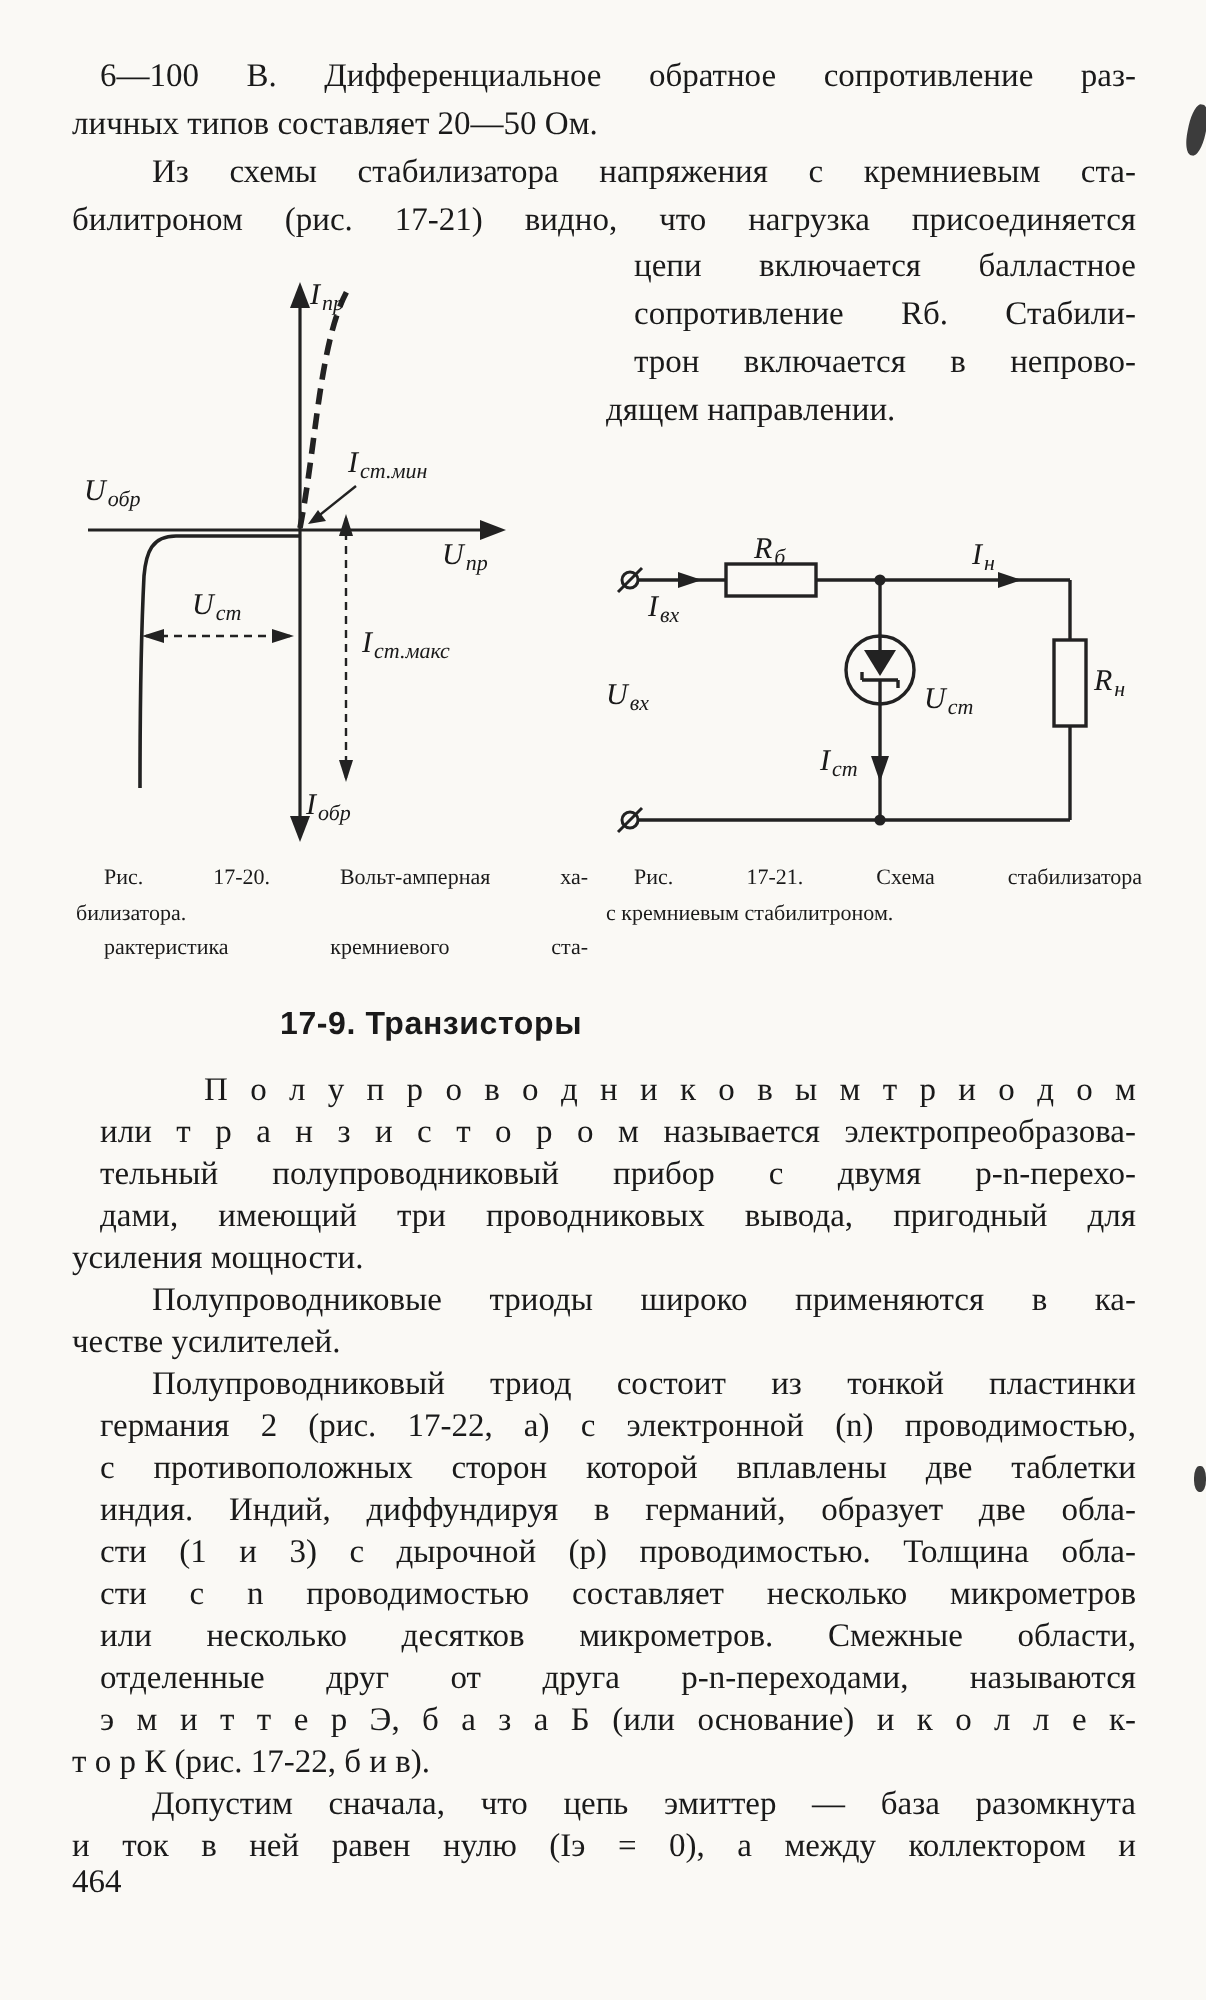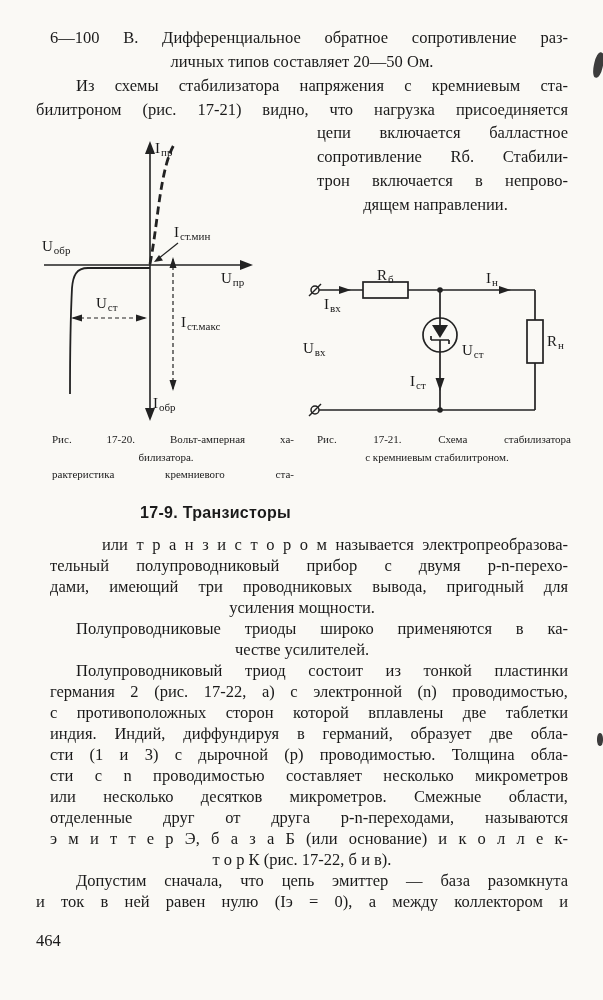--- a/index.html
+++ b/index.html
@@ -4,36 +4,36 @@
 <style>
   * { margin:0; padding:0; box-sizing:border-box; }
   body { background:#888; }
   .page {
     position:relative; width:603px; height:1000px; margin:0 auto;
     background:#faf9f5; color:#1a1a1a;
     font-family:"Liberation Serif", serif; overflow:hidden;
   }
   .tb { position:absolute; }
   .body-size { font-size:16.5px; line-height:24px; }
-  .tline { text-align:center; }
+  .tline { text-align:left; }
   .tline.j { text-align:justify; text-align-last:justify;margin-left:14px; }
   .all-just .tline { text-align:justify; text-align-last:justify; }
   .ind .tline:first-child { text-indent:26px; }
   .deep .tline:first-child { text-indent:52px; }
 
   #p1 { left:36px; top:26px;  width:532px; }
   #p2 { left:36px; top:74px;  width:532px; }
   #wrap { left:303px; top:121px; width:265px; }
 
   .fig { position:absolute; }
   #fig20 { left:40px;  top:138px; width:255px; height:290px; }
   #fig21 { left:303px; top:268px; width:268px; height:156px; }
   .fig svg { position:absolute; left:0; top:0; }
 
-  .flabel { position:absolute; font-size:15px; line-height:1; white-space:nowrap;text-align:right; }
+  .flabel { position:absolute; font-style:italic; font-size:15px; line-height:1; white-space:nowrap;text-align:right; }
   .flabel .sub { font-size:11px; position:relative; top:3px; margin-left:1px; }
 
   .caption { font-size:11px; line-height:17.5px; }
   #cap20 { left:38px;  top:431px; width:256px; }
   #cap21 { left:303px; top:431px; width:268px; }
 
   #heading {
     left:140px; top:504px;
     font-family:"Liberation Sans", sans-serif; font-weight:700;
     font-size:16px; letter-spacing:.3px;text-align:right;
@@ -157,20 +157,21 @@
     </div>
   <div id="cap21" class="tb caption">
       <div class="tline j">Рис. 17-21. Схема стабилизатора</div>
       <div class="tline">с кремниевым стабилитроном.</div>
     </div>
 
   <h2 id="heading" class="tb">17-9. Транзисторы</h2>
 
   <div id="bodyblock" class="tb">
     <div class="para deep">
+        <div class="tline j">П о л у п р о в о д н и к о в ы м    т р и о д о м</div>
         <div class="tline j">или  т р а н з и с т о р о м  называется электропреобразова-</div>
         <div class="tline j">тельный полупроводниковый прибор с двумя p-n-перехо-</div>
         <div class="tline j">дами, имеющий три проводниковых вывода, пригодный для</div>
         <div class="tline">усиления мощности.</div>
       </div>
     <div class="para ind">
         <div class="tline j">Полупроводниковые триоды широко применяются в ка-</div>
         <div class="tline">честве усилителей.</div>
       </div>
     <div class="para ind">

